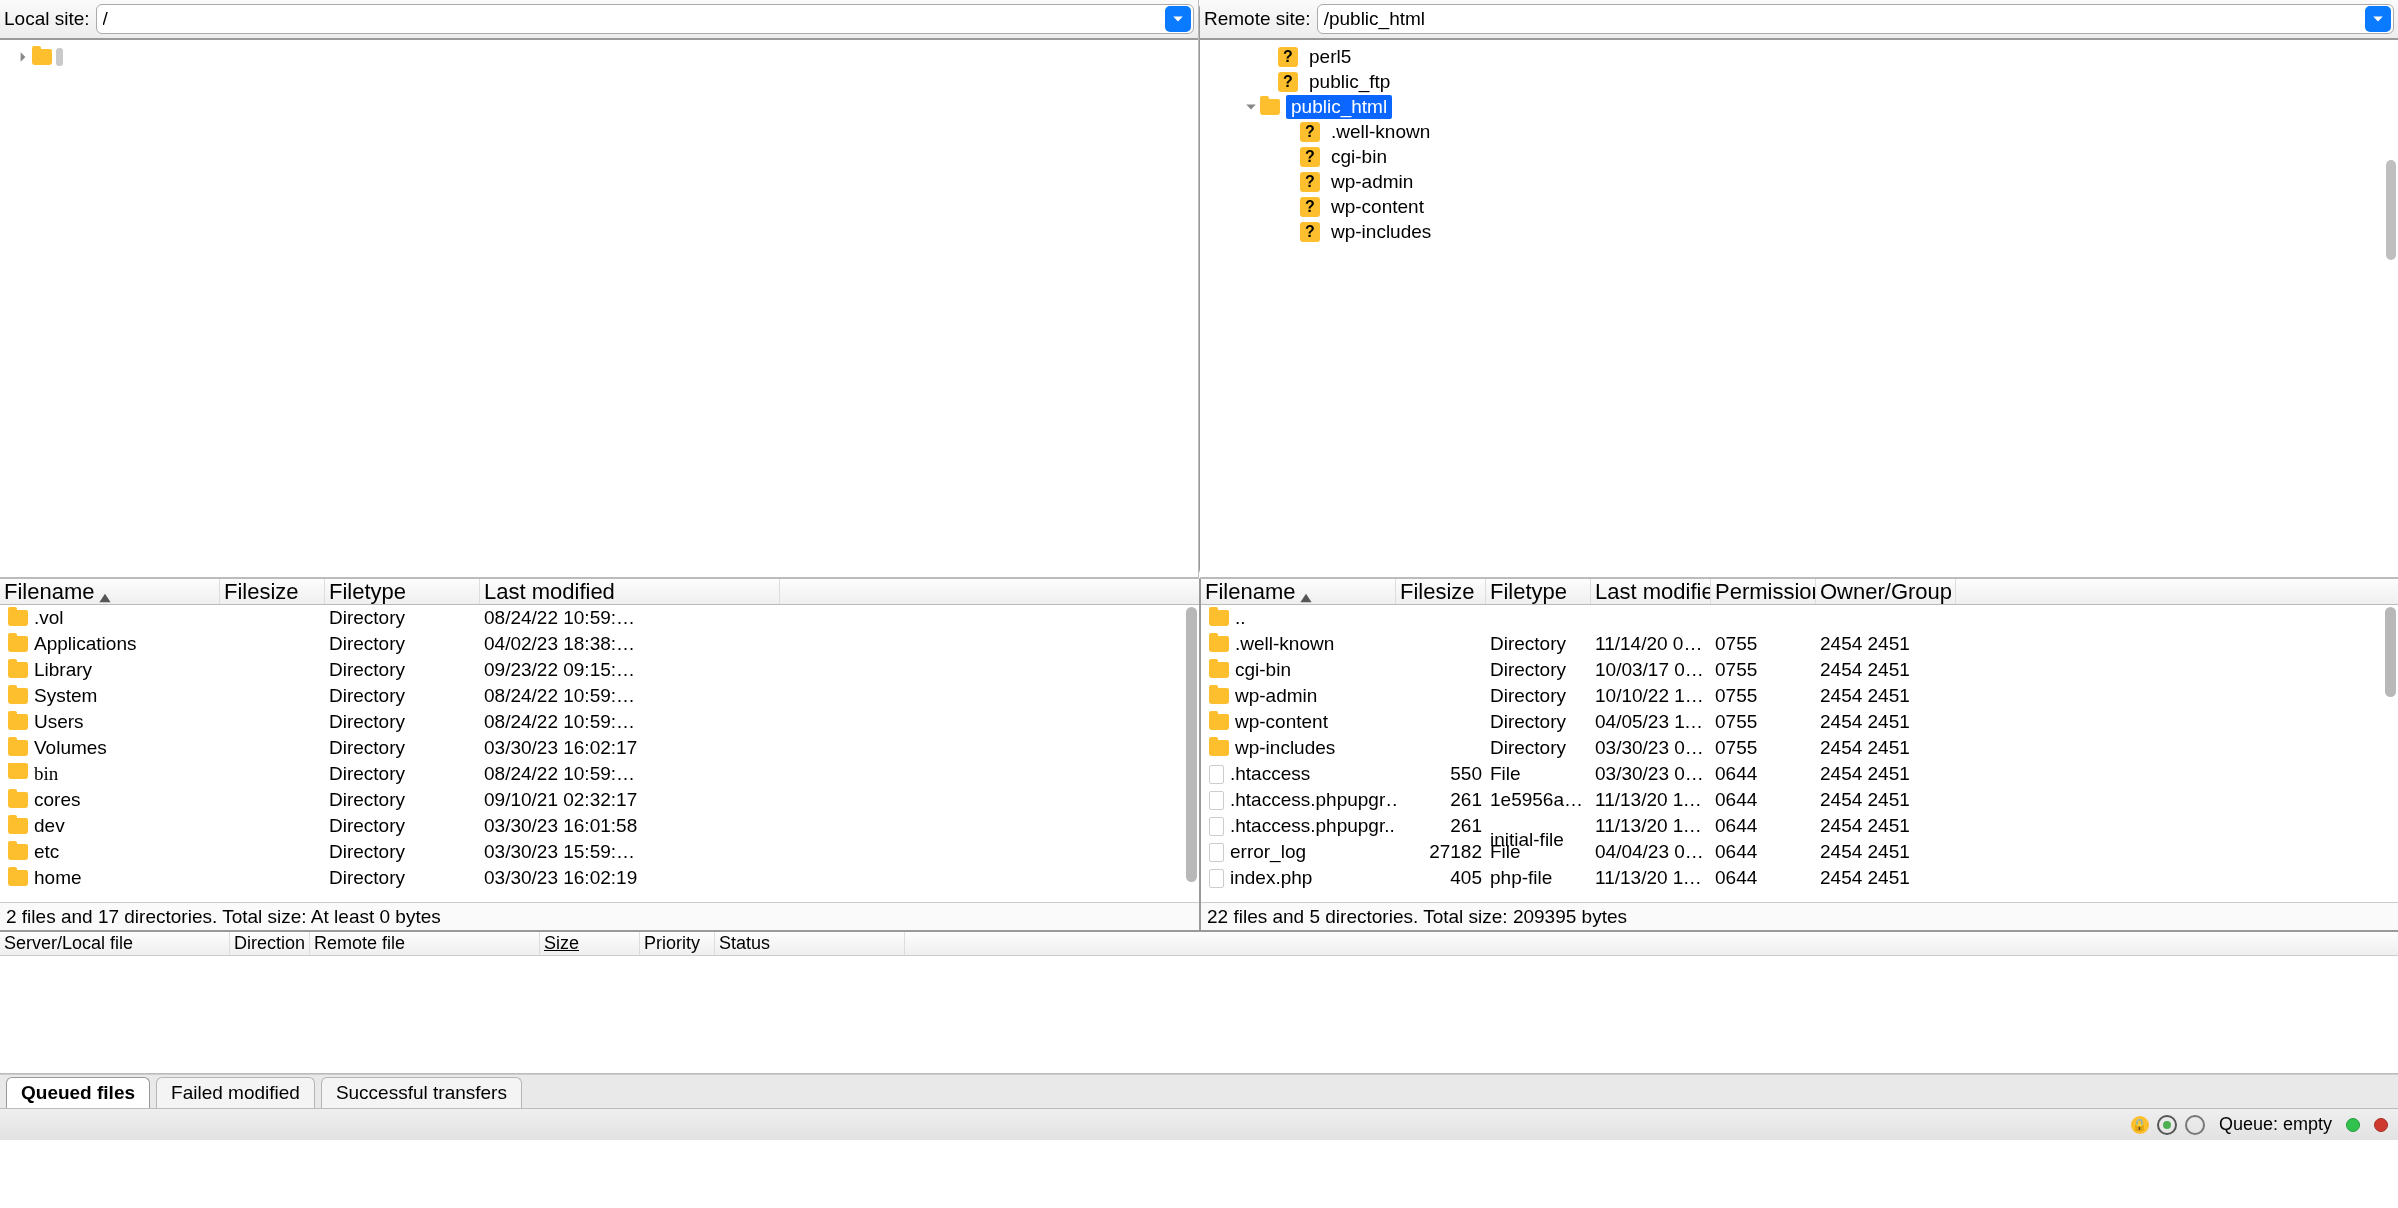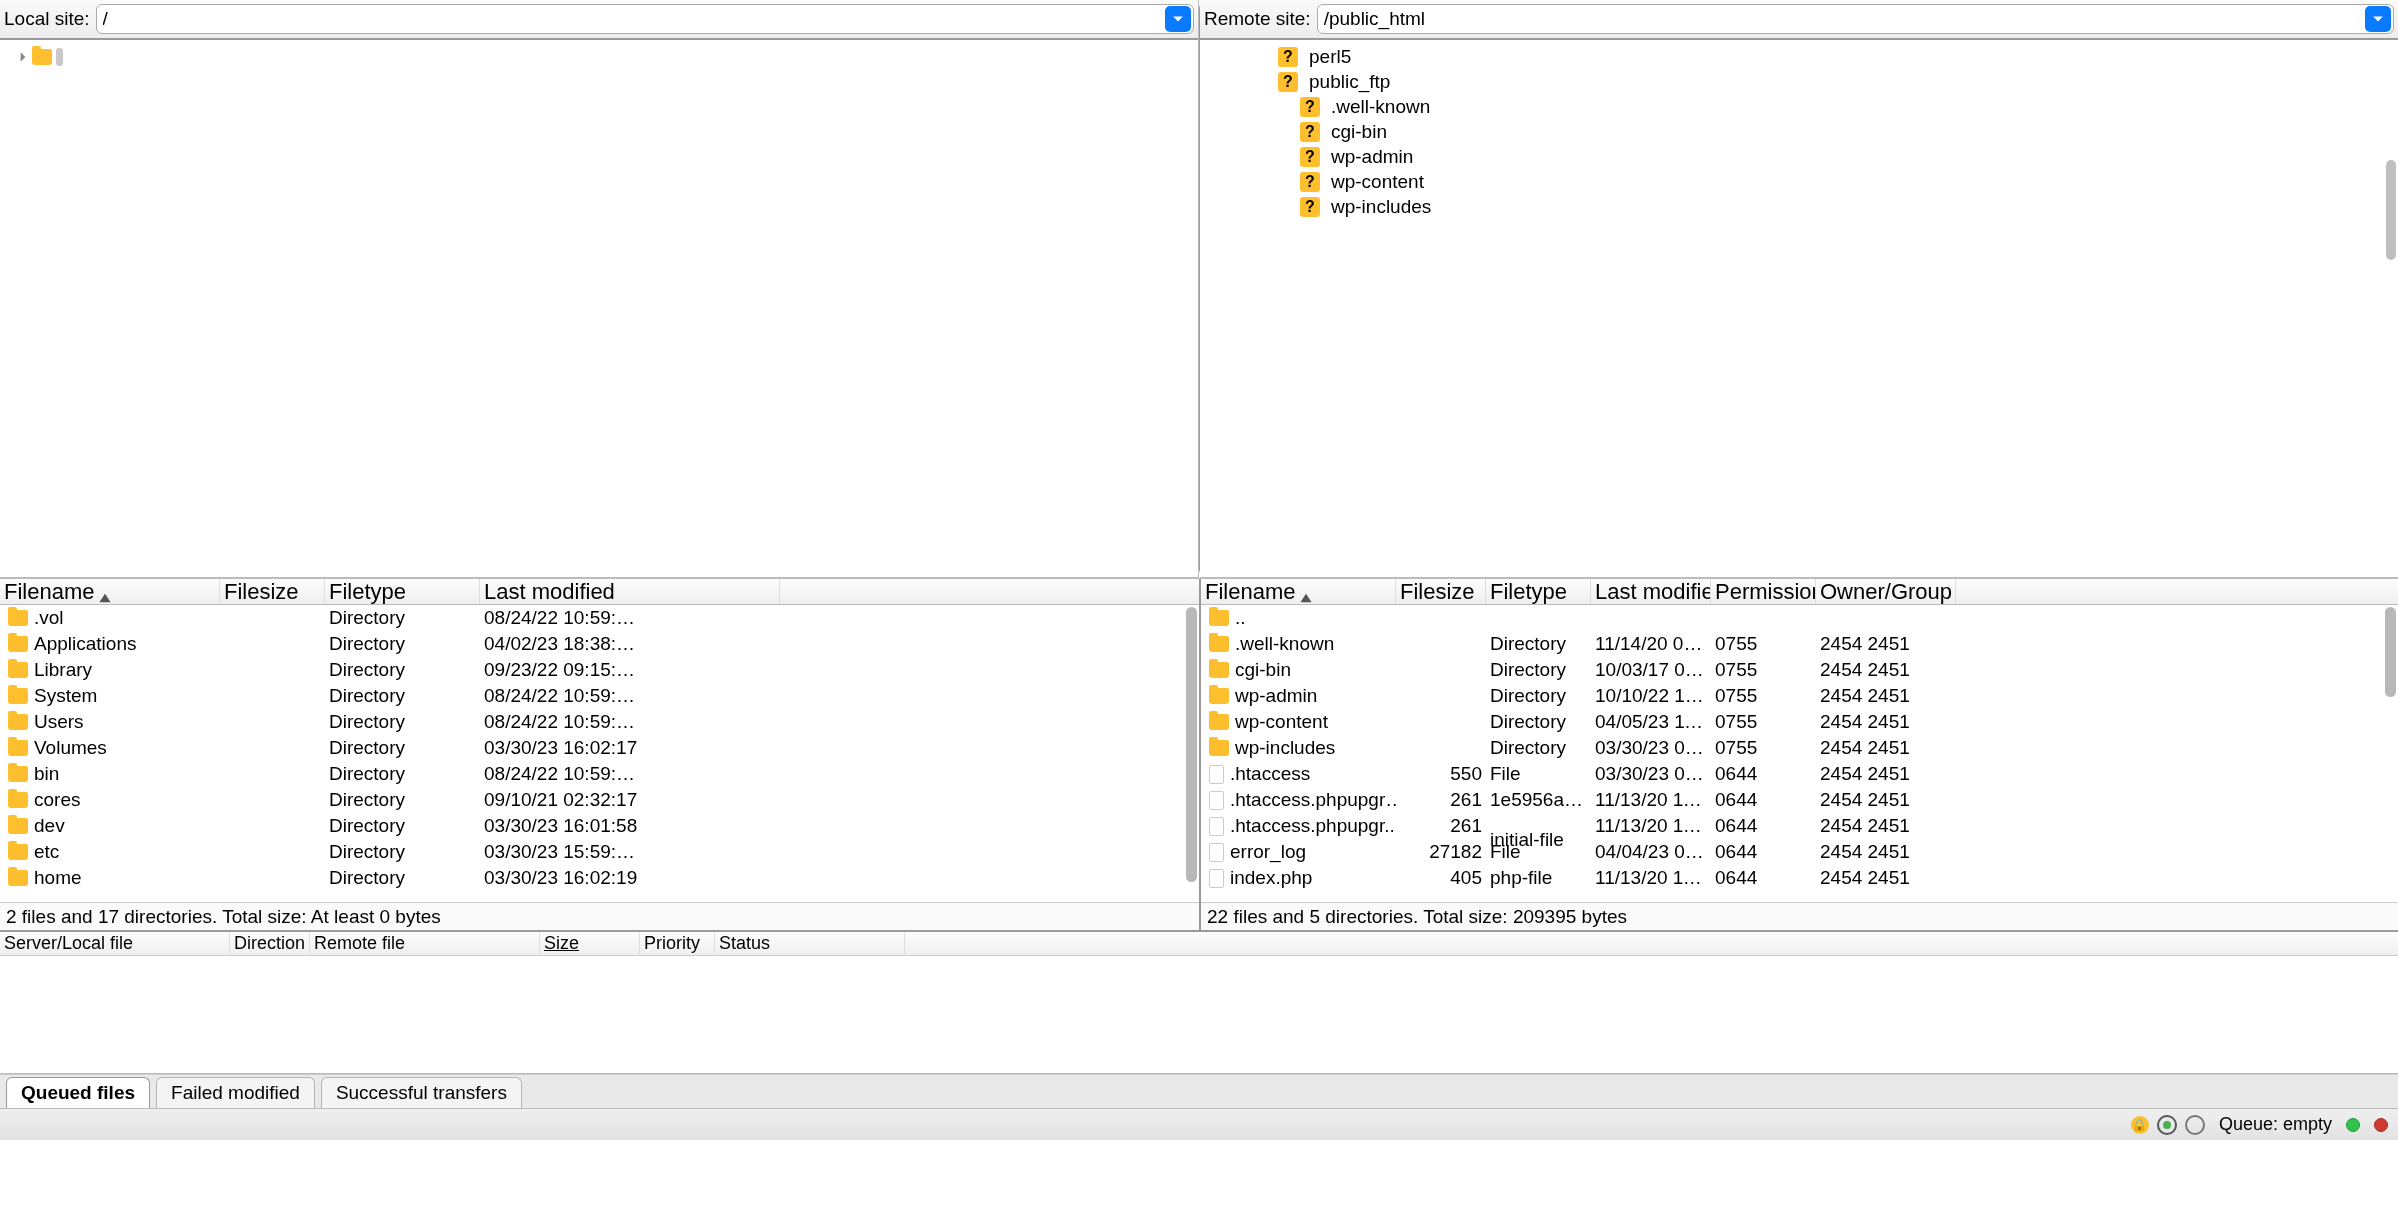--- a/index.html
+++ b/index.html
@@ -199,20 +199,29 @@
         <div class="tree-row" style="padding-left: 60px;">
           <span style="width: 18px;"></span>
           <span class="folder-q">?</span>
           <span class="tree-label">perl5</span>
         </div>
         <div class="tree-row" style="padding-left: 60px;">
           <span style="width: 18px;"></span>
           <span class="folder-q">?</span>
           <span class="tree-label">public_ftp</span>
         </div>
+        <div class="tree-row" style="padding-left: 42px;">
+          <span class="expander">
+            <svg viewBox="0 0 10 10">
+              <path d="M1 3 L5 7 L9 3 Z"></path>
+            </svg>
+          </span>
+          <span class="folder-icon"></span>
+          <span class="tree-label selected">public_html</span>
+        </div>
         <div class="tree-row" style="padding-left: 82px;">
           <span style="width: 18px;"></span>
           <span class="folder-q">?</span>
           <span class="tree-label">.well-known</span>
         </div>
         <div class="tree-row" style="padding-left: 82px;">
           <span style="width: 18px;"></span>
           <span class="folder-q">?</span>
           <span class="tree-label">cgi-bin</span>
         </div>
@@ -304,21 +313,21 @@
         <div class="file-row">
           <div class="cell" style="width: 220px; display: flex; align-items: center;">
             <span class="ficon folder"></span>
             <span>Volumes</span>
           </div>
           <div class="cell" style="width: 105px; text-align: right;"></div>
           <div class="cell" style="width: 155px;">Directory</div>
           <div class="cell" style="width: 300px;">03/30/23 16:02:17</div>
         </div>
         <div class="file-row">
-          <div class="cell" style="width: 220px; display: flex; align-items: center;">
+          <div class="cell" style="width: 220px; display: flex; align-items: flex-start; font-family: Liberation Serif, serif;">
             <span class="ficon folder"></span>
             <span>bin</span>
           </div>
           <div class="cell" style="width: 105px; text-align: right;"></div>
           <div class="cell" style="width: 155px;">Directory</div>
           <div class="cell" style="width: 300px;">08/24/22 10:59:…</div>
         </div>
         <div class="file-row">
           <div class="cell" style="width: 220px; display: flex; align-items: center;">
             <span class="ficon folder"></span>

